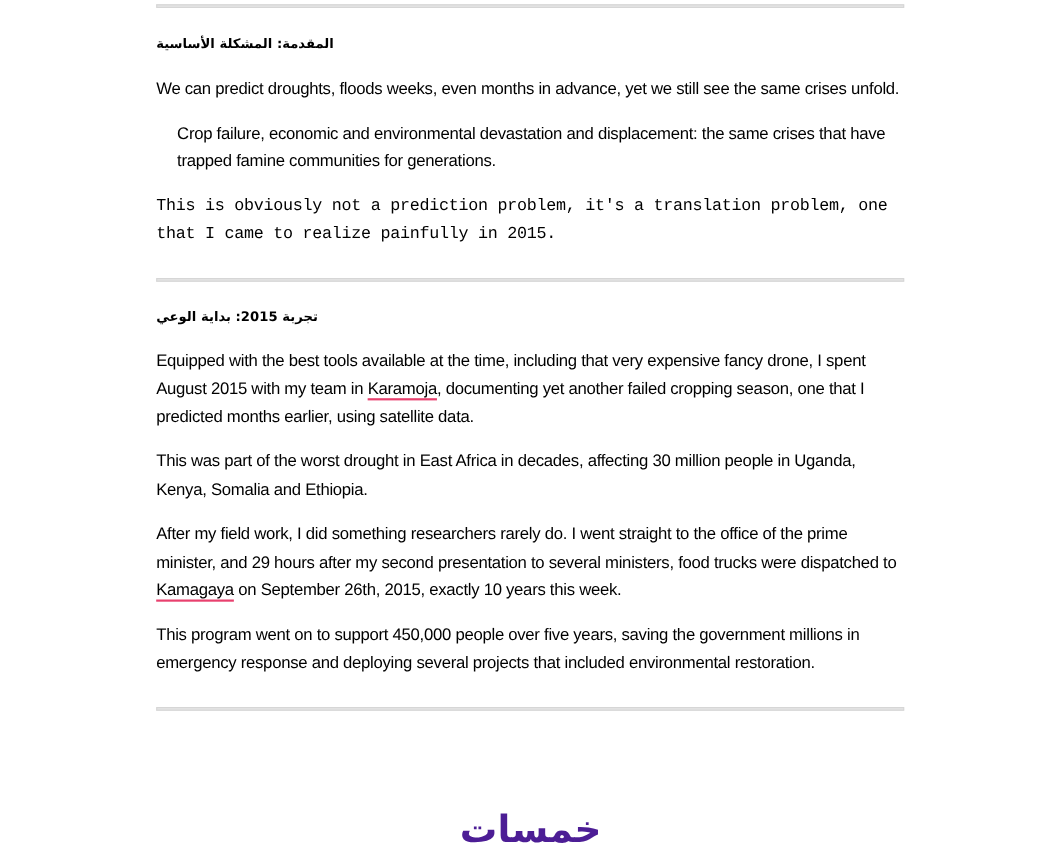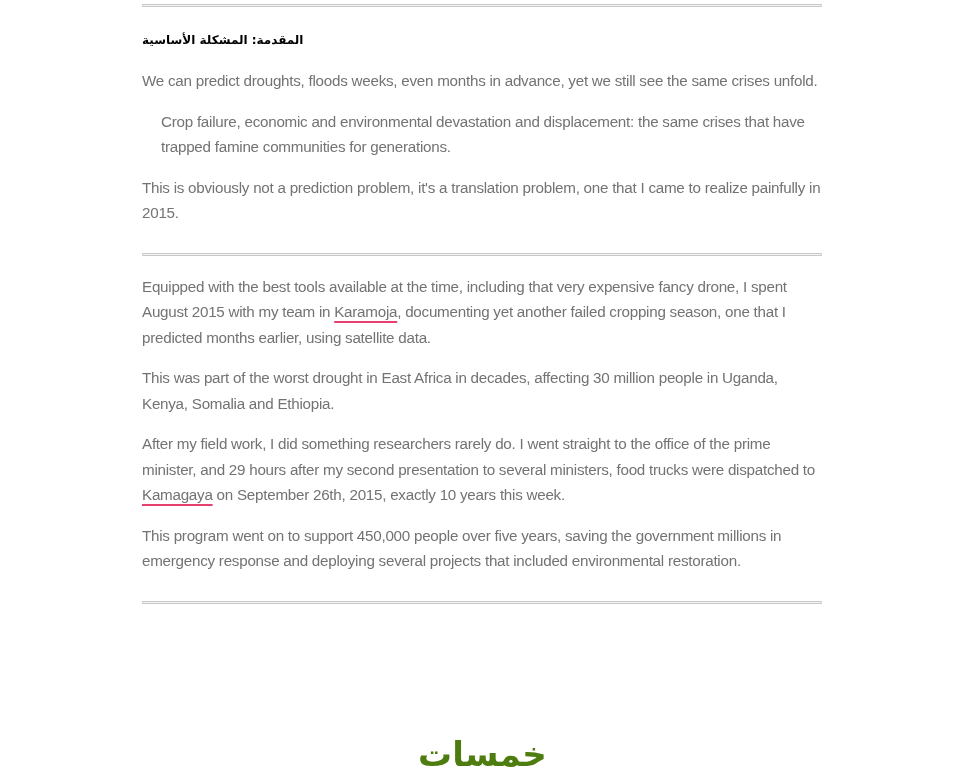--- a/index.html
+++ b/index.html
@@ -43,58 +43,61 @@
     }
     .heading-wrap {
       text-align: left;
     }
     p.para {
       font-family: "Liberation Sans", "DejaVu Sans", sans-serif;
       font-size: 15.2px;
       line-height: 25.5px;
       letter-spacing: -0.25px;
       margin: 0;
-      color: #737373;
+      color: #000000;
     }
     .spell {
       text-decoration: underline;
       text-decoration-color: #e8406e;
       text-decoration-thickness: 2px;
       text-underline-offset: 4px;
     }
     .watermark {
       position: absolute;
       left: 418px;
       top: 734px;
       font-family: "DejaVu Sans", sans-serif;
       font-size: 34px;
       font-weight: bold;
-      color: #4d7c0f;
+      color: #4c1d95;
       direction: rtl;
       letter-spacing: 1px;
       pointer-events: none;
     }
   </style>
 </head>
 <body>
 
 <div class="article">
 
   <div class="rule" style="margin-top:4px;"></div>
 
   <div class="heading-wrap" style="margin-top:22px;">
     <h3 class="heading">المقدمة: المشكلة الأساسية</h3>
   </div>
 
   <p class="para" style="margin-top:18px;">We can predict droughts, floods weeks, even months in advance, yet we still see the same crises unfold.</p>
   <p class="para" style="margin-top:15px;margin-left:19px;">Crop failure, economic and environmental devastation and displacement: the same crises that have trapped famine communities for generations.</p>
-  <p class="para" style="margin-top:15px;">This is obviously not a prediction problem, it's a translation problem, one that I came to realize painfully in 2015.</p>
+  <p class="para" style="margin-top:15px;font-family:Liberation Mono, monospace;">This is obviously not a prediction problem, it's a translation problem, one that I came to realize painfully in 2015.</p>
 
   <div class="rule" style="margin-top:27px;"></div>
 
+  <div class="heading-wrap" style="margin-top:21px;">
+    <h3 class="heading">تجربة 2015: بداية الوعي</h3>
+  </div>
 
   <p class="para" style="margin-top:18px;">
     <span>Equipped with the best tools available at the time, including that very expensive fancy drone, I spent August 2015 with my team in </span><span class="spell">Karamoja</span><span>, documenting yet another failed cropping season, one that I predicted months earlier, using satellite data.</span>
   </p>
   <p class="para" style="margin-top:15px;">This was part of the worst drought in East Africa in decades, affecting 30 million people in Uganda, Kenya, Somalia and Ethiopia.</p>
   <p class="para" style="margin-top:15px;">
     <span>After my field work, I did something researchers rarely do. I went straight to the office of the prime minister, and 29 hours after my second presentation to several ministers, food trucks were dispatched to </span><span class="spell">Kamagaya</span><span> on September 26th, 2015, exactly 10 years this week.</span>
   </p>
   <p class="para" style="margin-top:15px;">This program went on to support 450,000 people over five years, saving the government millions in emergency response and deploying several projects that included environmental restoration.</p>
 

